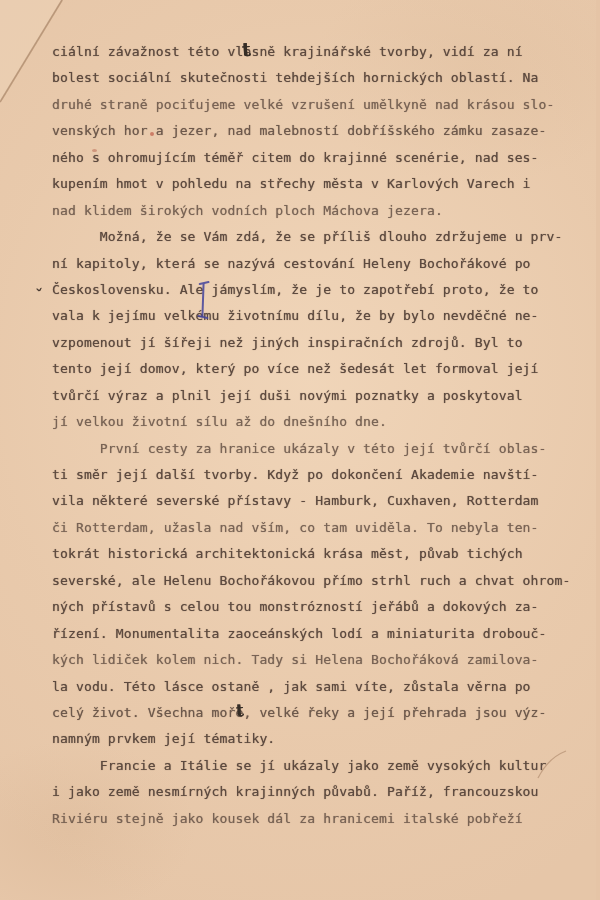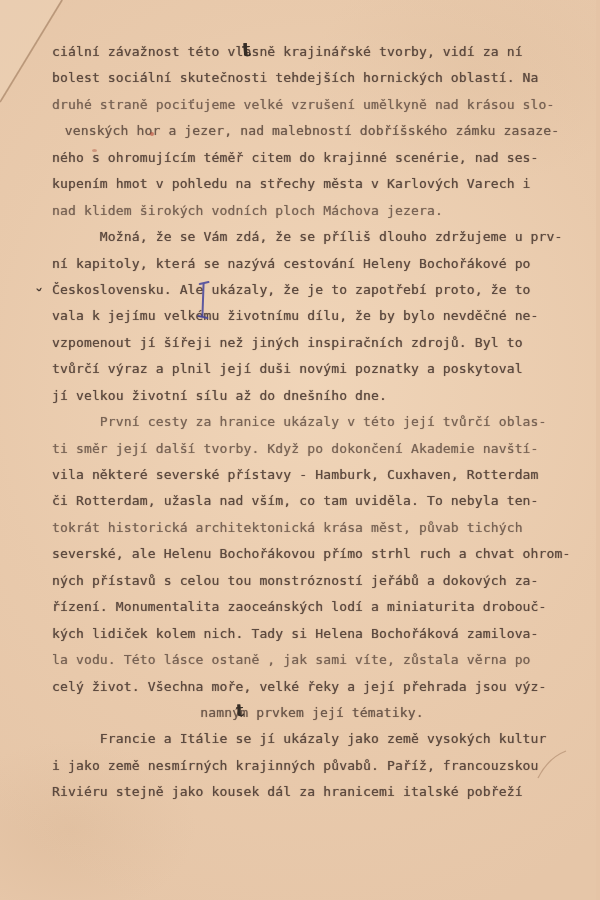--- a/index.html
+++ b/index.html
@@ -25,21 +25,21 @@
     height:26.45px;
     font-size:13px;
     letter-spacing:.15px;
     color:#5d4a3f;
     text-shadow:0 0 .9px rgba(96,76,64,.75), .4px .4px 0 rgba(96,76,64,.18);
   }
   
   .line:nth-child(3),.line:nth-child(7),.line:nth-child(15),
   .line:nth-child(16),.line:nth-child(19),.line:nth-child(24),
   .line:nth-child(30){opacity:.8;}
-  .line:nth-child(4),.line:nth-child(26),.line:nth-child(31){opacity:.88;text-align:center;}
+  .line:nth-child(4),.line:nth-child(26),.line:nth-child(31){opacity:.88;}
 
   .annot{position:absolute;pointer-events:none;}
   .ins-t{
     font-family:"DejaVu Serif", serif;
     font-size:19px;color:#352d26;font-weight:bold;
     transform:rotate(-3deg);
     text-shadow:0 0 .6px rgba(40,30,25,.8);
   }
   .margin-mark{
     font-family:"DejaVu Sans", sans-serif;
@@ -74,23 +74,24 @@
   <div class="textblock">
     <div class="line">ciální závažnost této vlasně krajinářské tvorby, vidí za ní</div>
     <div class="line">bolest sociální skutečnosti tehdejších hornických oblastí. Na</div>
     <div class="line">druhé straně pociťujeme velké vzrušení umělkyně nad krásou slo-</div>
     <div class="line">venských hor a jezer, nad malebností dobříšského zámku zasaze-</div>
     <div class="line">ného s ohromujícím téměř citem do krajinné scenérie, nad ses-</div>
     <div class="line">kupením hmot v pohledu na střechy města v Karlových Varech i</div>
     <div class="line">nad klidem širokých vodních ploch Máchova jezera.</div>
     <div class="line">      Možná, že se Vám zdá, že se příliš dlouho zdržujeme u prv-</div>
     <div class="line">ní kapitoly, která se nazývá cestování Heleny Bochořákové po</div>
-    <div class="line">Československu. Ale ukázaly, že je to zapotřebí proto, že to</div>
+    <div class="line">Československu. Ale jámyslím, že je to zapotřebí proto, že to</div>
     <div class="line">vala k jejímu velkému životnímu dílu, že by bylo nevděčné ne-</div>
     <div class="line">vzpomenout jí šířeji než jiných inspiračních zdrojů. Byl to</div>
+    <div class="line">tento její domov, který po více než šedesát let formoval její</div>
     <div class="line">tvůrčí výraz a plnil její duši novými poznatky a poskytoval</div>
     <div class="line">jí velkou životní sílu až do dnešního dne.</div>
     <div class="line">      První cesty za hranice ukázaly v této její tvůrčí oblas-</div>
     <div class="line">ti směr její další tvorby. Když po dokončení Akademie navští-</div>
     <div class="line">vila některé severské přístavy - Hamburk, Cuxhaven, Rotterdam</div>
     <div class="line">či Rotterdam, užasla nad vším, co tam uviděla. To nebyla ten-</div>
     <div class="line">tokrát historická architektonická krása měst, půvab tichých</div>
     <div class="line">severské, ale Helenu Bochořákovou přímo strhl ruch a chvat ohrom-</div>
     <div class="line">ných přístavů s celou tou monstrózností jeřábů a dokových za-</div>
     <div class="line">řízení. Monumentalita zaoceánských lodí a miniaturita drobouč-</div>

